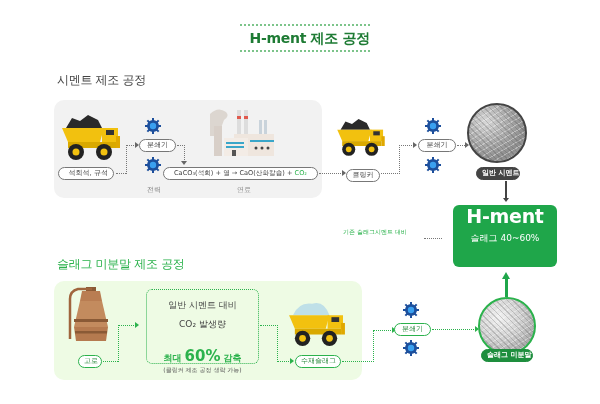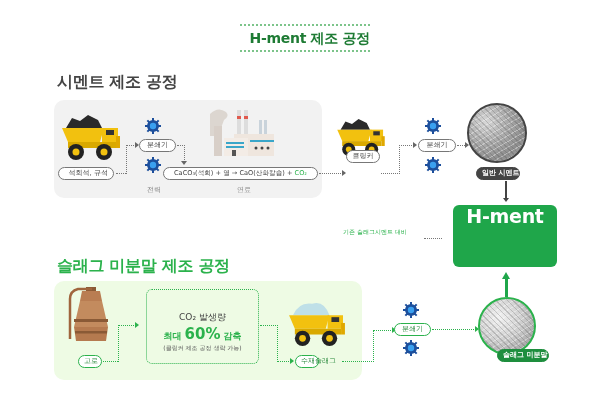--- a/index.html
+++ b/index.html
@@ -4,31 +4,31 @@
 <style>
   * { box-sizing: border-box; margin: 0; padding: 0; }
   html, body { width: 600px; height: 404px; background: #ffffff; overflow: hidden; }
   body { font-family: "DejaVu Sans", "Liberation Sans", sans-serif; position: relative; color: #444; }
 
   .abs { position: absolute; }
 
   .title-wrap { left: 240px; top: 24px; width: 130px; height: 28px; border-top: 2px dotted #7cc48a; border-bottom: 2px dotted #7cc48a; text-align: right; }
   .title { font-size: 14px; font-weight: bold; color: #1e7b34; line-height: 24px; letter-spacing: -0.3px; }
 
-  .section-title { font-size: 16px; font-weight: bold; letter-spacing: -0.3px; }
+  .section-title { font-size: 12px; font-weight: normal; letter-spacing: -0.3px; }
   .st1 { left: 57px; top: 72px; color: #444; }
   .st2 { left: 57px; top: 256px; color: #2bb24c; }
 
   .panel-gray { left: 54px; top: 100px; width: 268px; height: 98px; background: #f2f2f2; border-radius: 10px; }
   .panel-green { left: 54px; top: 281px; width: 308px; height: 99px; background: #eefbe4; border-radius: 10px; }
 
   .pill { position: absolute; height: 13px; border: 1px solid #777; border-radius: 7px; background: #fff; font-size: 7px; line-height: 11px; text-align: center; color: #444; padding: 0 5px; white-space: nowrap; }
   .pill.green { border-color: #2bb24c; color: #2b8a3e; }
   .pill.dark { background: #444; border-color: #444; color: #fff; font-weight: bold; }
-  .pill.darkgreen { background: #1e8e3e; border-color: #1e8e3e; color: #fff; font-weight: bold; margin-left: 16px; }
+  .pill.darkgreen { background: #1e8e3e; border-color: #1e8e3e; color: #fff; font-weight: bold; }
 
   .caption { position: absolute; font-size: 7px; color: #888; text-align: right; }
 
   .dline { position: absolute; border-color: #777; border-style: dotted; border-width: 0; }
   .dline.g { border-color: #2bb24c; }
   .h { border-top-width: 1.5px; height: 0; }
   .v { border-left-width: 1.5px; width: 0; }
   .arrow-r { position: absolute; width: 0; height: 0; border-top: 3px solid transparent; border-bottom: 3px solid transparent; border-left: 4px solid #666; }
   .arrow-r.g { border-left-color: #2bb24c; }
   .arrow-d { position: absolute; width: 0; height: 0; border-left: 3px solid transparent; border-right: 3px solid transparent; border-top: 4px solid #666; }
@@ -47,22 +47,22 @@
   .hment-box { left: 453px; top: 205px; width: 104px; height: 62px; background: #1fa64a; border-radius: 6px; text-align: center; color: #fff; }
   .hment-title { font-size: 19px; font-weight: bold; line-height: 22px; letter-spacing: -0.3px; }
   .hment-sub { font-size: 9px; line-height: 14px; margin-top: 4px; }
 
   .co2-note { left: 343px; top: 228px; text-align: right; }
   .co2-small { font-size: 6px; color: #2bb24c; }
   .co2-big { font-size: 11px; font-weight: bold; color: #2bb24c; letter-spacing: -0.3px; }
 
   .mid-box { left: 146px; top: 289px; width: 113px; height: 75px; border: 1.5px dotted #2bb24c; border-radius: 6px; text-align: center; }
   .mb-l1 { font-size: 9px; color: #444; margin-top: 9px; }
-  .mb-l2 { font-size: 9px; color: #444; margin-top: 21px; }
-  .mb-l3 { font-size: 9px; color: #2bb24c; font-weight: bold; margin-top: 1px; }
+  .mb-l2 { font-size: 9px; color: #444; margin-top: 6px; }
+  .mb-l3 { font-size: 9px; color: #2bb24c; font-weight: bold; margin-top: 16px; }
   .mb-big { font-size: 15px; font-weight: bold; color: #2bb24c; }
   .mb-l4 { font-size: 6px; color: #555; margin-top: 1px; }
 </style>
 </head>
 <body>
 
 <div class="abs title-wrap">
   <div class="title">H-ment 제조 공정</div>
 </div>
 
@@ -149,21 +149,21 @@
   <rect x="44" y="16" width="16" height="14" fill="#f2c10f"></rect>
   <rect x="48" y="18" width="8" height="5" fill="#333"></rect>
   <rect x="58" y="24" width="4" height="12" fill="#e0a800"></rect>
   <rect x="10" y="30" width="48" height="6" fill="#d9a900"></rect>
   <circle cx="18" cy="40" r="8" fill="#222"></circle>
     <circle cx="18" cy="40" r="3.5" fill="#f2c10f"></circle>
   <circle cx="46" cy="40" r="8" fill="#222"></circle>
     <circle cx="46" cy="40" r="3.5" fill="#f2c10f"></circle>
 </svg>
 
-<div class="pill" style="left:346px;top:150px;width:34px;">클링커</div>
+<div class="pill" style="left:346px;top:169px;width:34px;">클링커</div>
 <div class="dline h" style="left:381px;top:173px;width:19px;"></div>
 <div class="dline v" style="left:399px;top:145px;height:29px;"></div>
 <div class="dline h" style="left:399px;top:145px;width:15px;"></div>
 <div class="arrow-r" style="left:413px;top:142px;"></div>
 
 <svg class="gear" style="left:425px;top:118px" viewBox="0 0 16 16">
   <g fill="#1d4f9c">
       <circle cx="8" cy="8" r="6"></circle>
   <rect x="7" y="0" width="2" height="16"></rect>
       <rect x="0" y="7" width="16" height="2"></rect>
@@ -189,20 +189,21 @@
 
 <div class="circle-img cement-circle">
     <div class="texture"></div>
   </div>
 <div class="pill dark" style="left:476px;top:167px;width:44px;">일반 시멘트</div>
 <div class="abs" style="left:505px;top:181px;width:2px;height:18px;background:#444;"></div>
 <div class="arrow-d" style="left:503px;top:198px;border-top-color:#444;"></div>
 
 <div class="abs hment-box">
   <div class="hment-title">H-ment</div>
+  <div class="hment-sub">슬래그 40~60%</div>
 </div>
 
 <div class="abs co2-note">
   <div class="co2-small">기존 슬래그시멘트 대비</div>
 </div>
 <div class="dline h g" style="left:424px;top:238px;width:18px;border-top-color:#777;"></div>
 
 <div class="abs section-title st2">슬래그 미분말 제조 공정</div>
 <div class="abs panel-green"></div>
 
@@ -216,20 +217,21 @@
   <rect x="9" y="46" width="32" height="2.5" fill="#8a5a36"></rect>
 </svg>
 
 <div class="pill green" style="left:78px;top:355px;width:24px;">고로</div>
 <div class="dline h g" style="left:103px;top:361px;width:15px;"></div>
 <div class="dline v g" style="left:118px;top:325px;height:37px;"></div>
 <div class="dline h g" style="left:118px;top:325px;width:18px;"></div>
 <div class="arrow-r g" style="left:135px;top:322px;"></div>
 
 <div class="abs mid-box">
+  <div class="mb-l1">일반 시멘트 대비</div>
   <div class="mb-l2">CO₂ 발생량</div>
   <div class="mb-l3">
     <span>최대 </span><span class="mb-big">60%</span><span> 감축</span>
   </div>
   <div class="mb-l4">(클링커 제조 공정 생략 가능)</div>
 </div>
 
 <div class="dline h g" style="left:260px;top:325px;width:18px;"></div>
 <div class="dline v g" style="left:277px;top:325px;height:37px;"></div>
 <div class="dline h g" style="left:277px;top:361px;width:14px;"></div>
@@ -241,21 +243,21 @@
   <rect x="44" y="20" width="16" height="14" fill="#f2c10f"></rect>
   <rect x="48" y="22" width="8" height="5" fill="#333"></rect>
   <rect x="58" y="28" width="4" height="12" fill="#e0a800"></rect>
   <rect x="10" y="34" width="48" height="6" fill="#d9a900"></rect>
   <circle cx="18" cy="44" r="8" fill="#222"></circle>
     <circle cx="18" cy="44" r="3.5" fill="#f2c10f"></circle>
   <circle cx="46" cy="44" r="8" fill="#222"></circle>
     <circle cx="46" cy="44" r="3.5" fill="#f2c10f"></circle>
 </svg>
 
-<div class="pill green" style="left:295px;top:355px;width:24px;">수재슬래그</div>
+<div class="pill green" style="left:295px;top:355px;width:46px;">수재슬래그</div>
 <div class="dline h g" style="left:342px;top:361px;width:32px;"></div>
 <div class="dline v g" style="left:373px;top:330px;height:32px;"></div>
 <div class="dline h g" style="left:373px;top:330px;width:20px;"></div>
 <div class="arrow-r g" style="left:392px;top:327px;"></div>
 
 <svg class="gear" style="left:403px;top:302px" viewBox="0 0 16 16">
   <g fill="#1d4f9c">
       <circle cx="8" cy="8" r="6"></circle>
   <rect x="7" y="0" width="2" height="16"></rect>
       <rect x="0" y="7" width="16" height="2"></rect>

